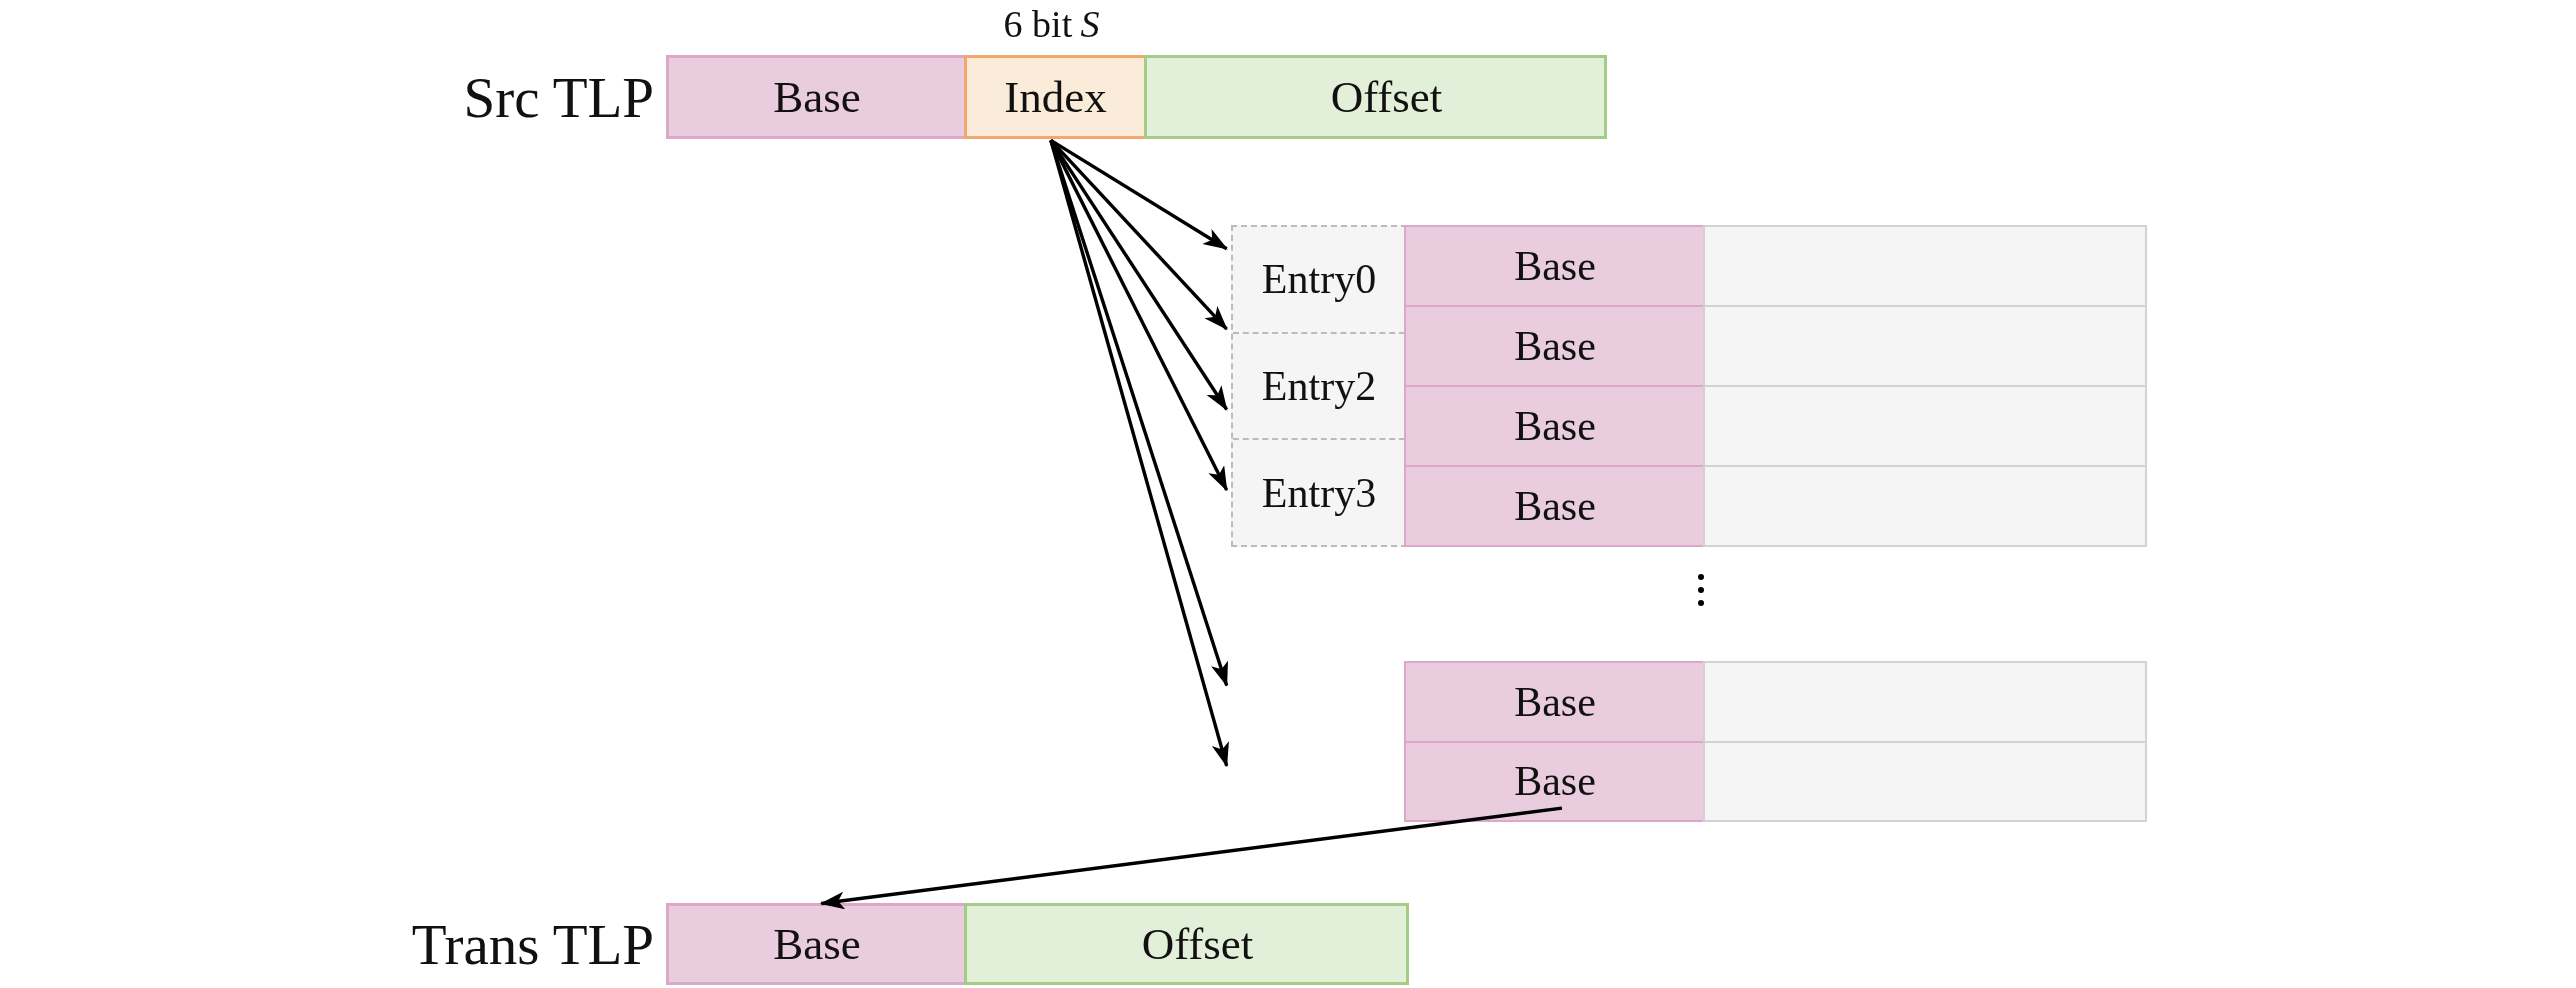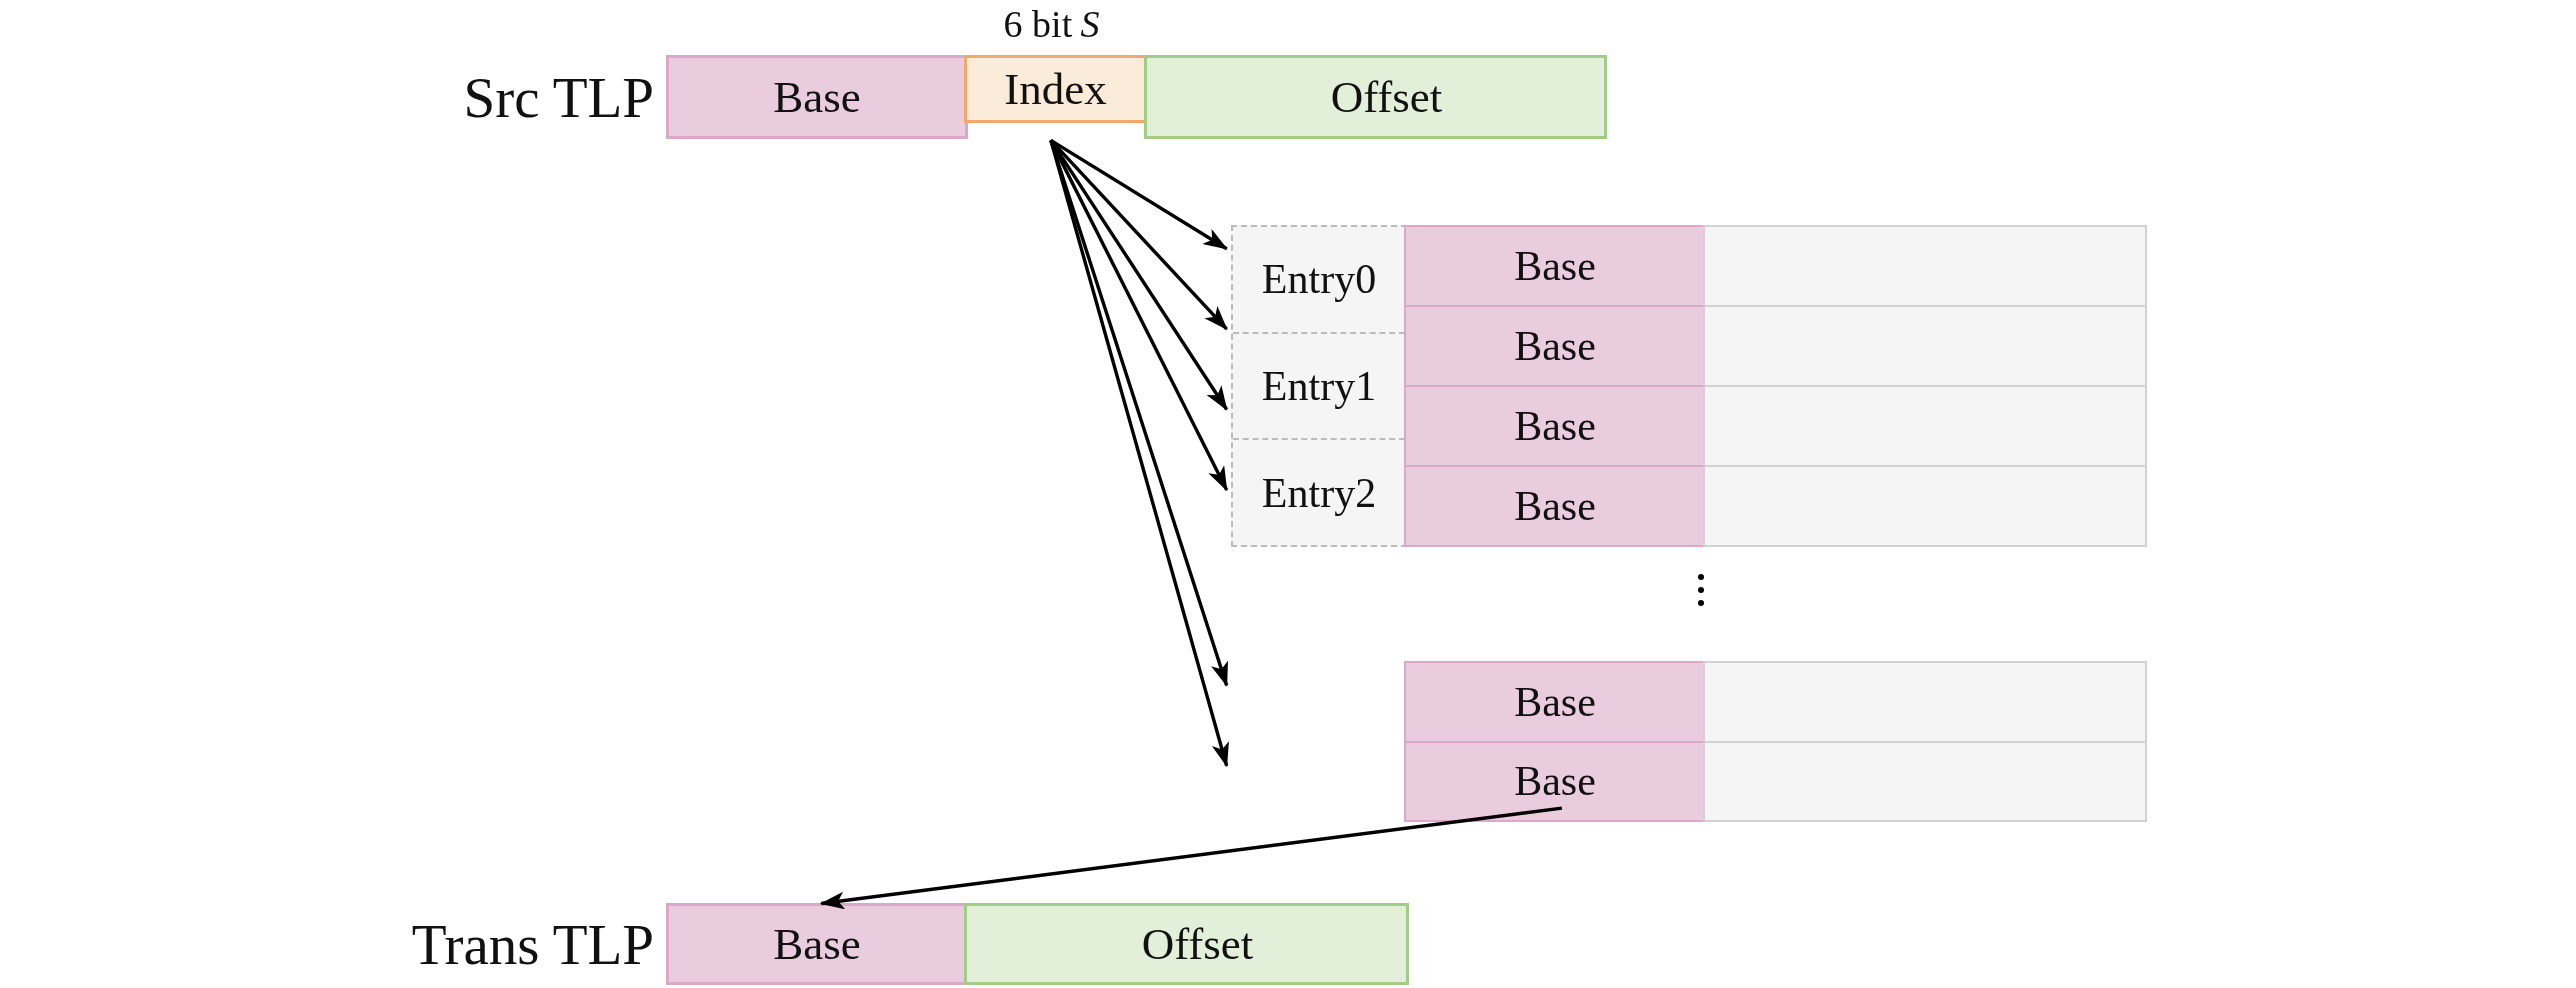--- a/index.html
+++ b/index.html
@@ -118,32 +118,32 @@
 
   <div class="bits-label abs" style="left:939px; top:4.1px; width:225px;">
     <span>6 bit</span><span class="math-symbol">S</span>
   </div>
 
   <div class="row-label" style="left:286px; top:74px; width:368px;">Src TLP</div>
 
   <div class="field pink" style="left:666px;  top:55px; width:302px; height:84px;">
     <span>Base</span>
   </div>
-  <div class="field orange" style="left:964px; top:55px; width:183px; height:68px;text-align:right;">
+  <div class="field orange" style="left:964px; top:55px; width:183px; height:84px;text-align:right;">
     <span>Index</span>
   </div>
   <div class="field green" style="left:1144px; top:55px; width:463px; height:84px;">
     <span>Offset</span>
   </div>
 
   <div class="tgroup" style="left:1231px; top:209px; width:916px; height:322px;">
     <div class="tcol col-entry" style="left:0; width:176px;">
       <div class="trow">Entry0</div>
-      <div class="trow">Entry1</div>
       <div class="trow">Entry2</div>
+      <div class="trow">Entry3</div>
     </div>
     <div class="tcol col-base" style="left:173px; width:302px;">
       <div class="trow">Base</div>
       <div class="trow">Base</div>
       <div class="trow">Base</div>
       <div class="trow">Base</div>
     </div>
     <div class="tcol col-data" style="left:472px; width:444px;">
       <div class="trow"></div>
       <div class="trow"></div>

